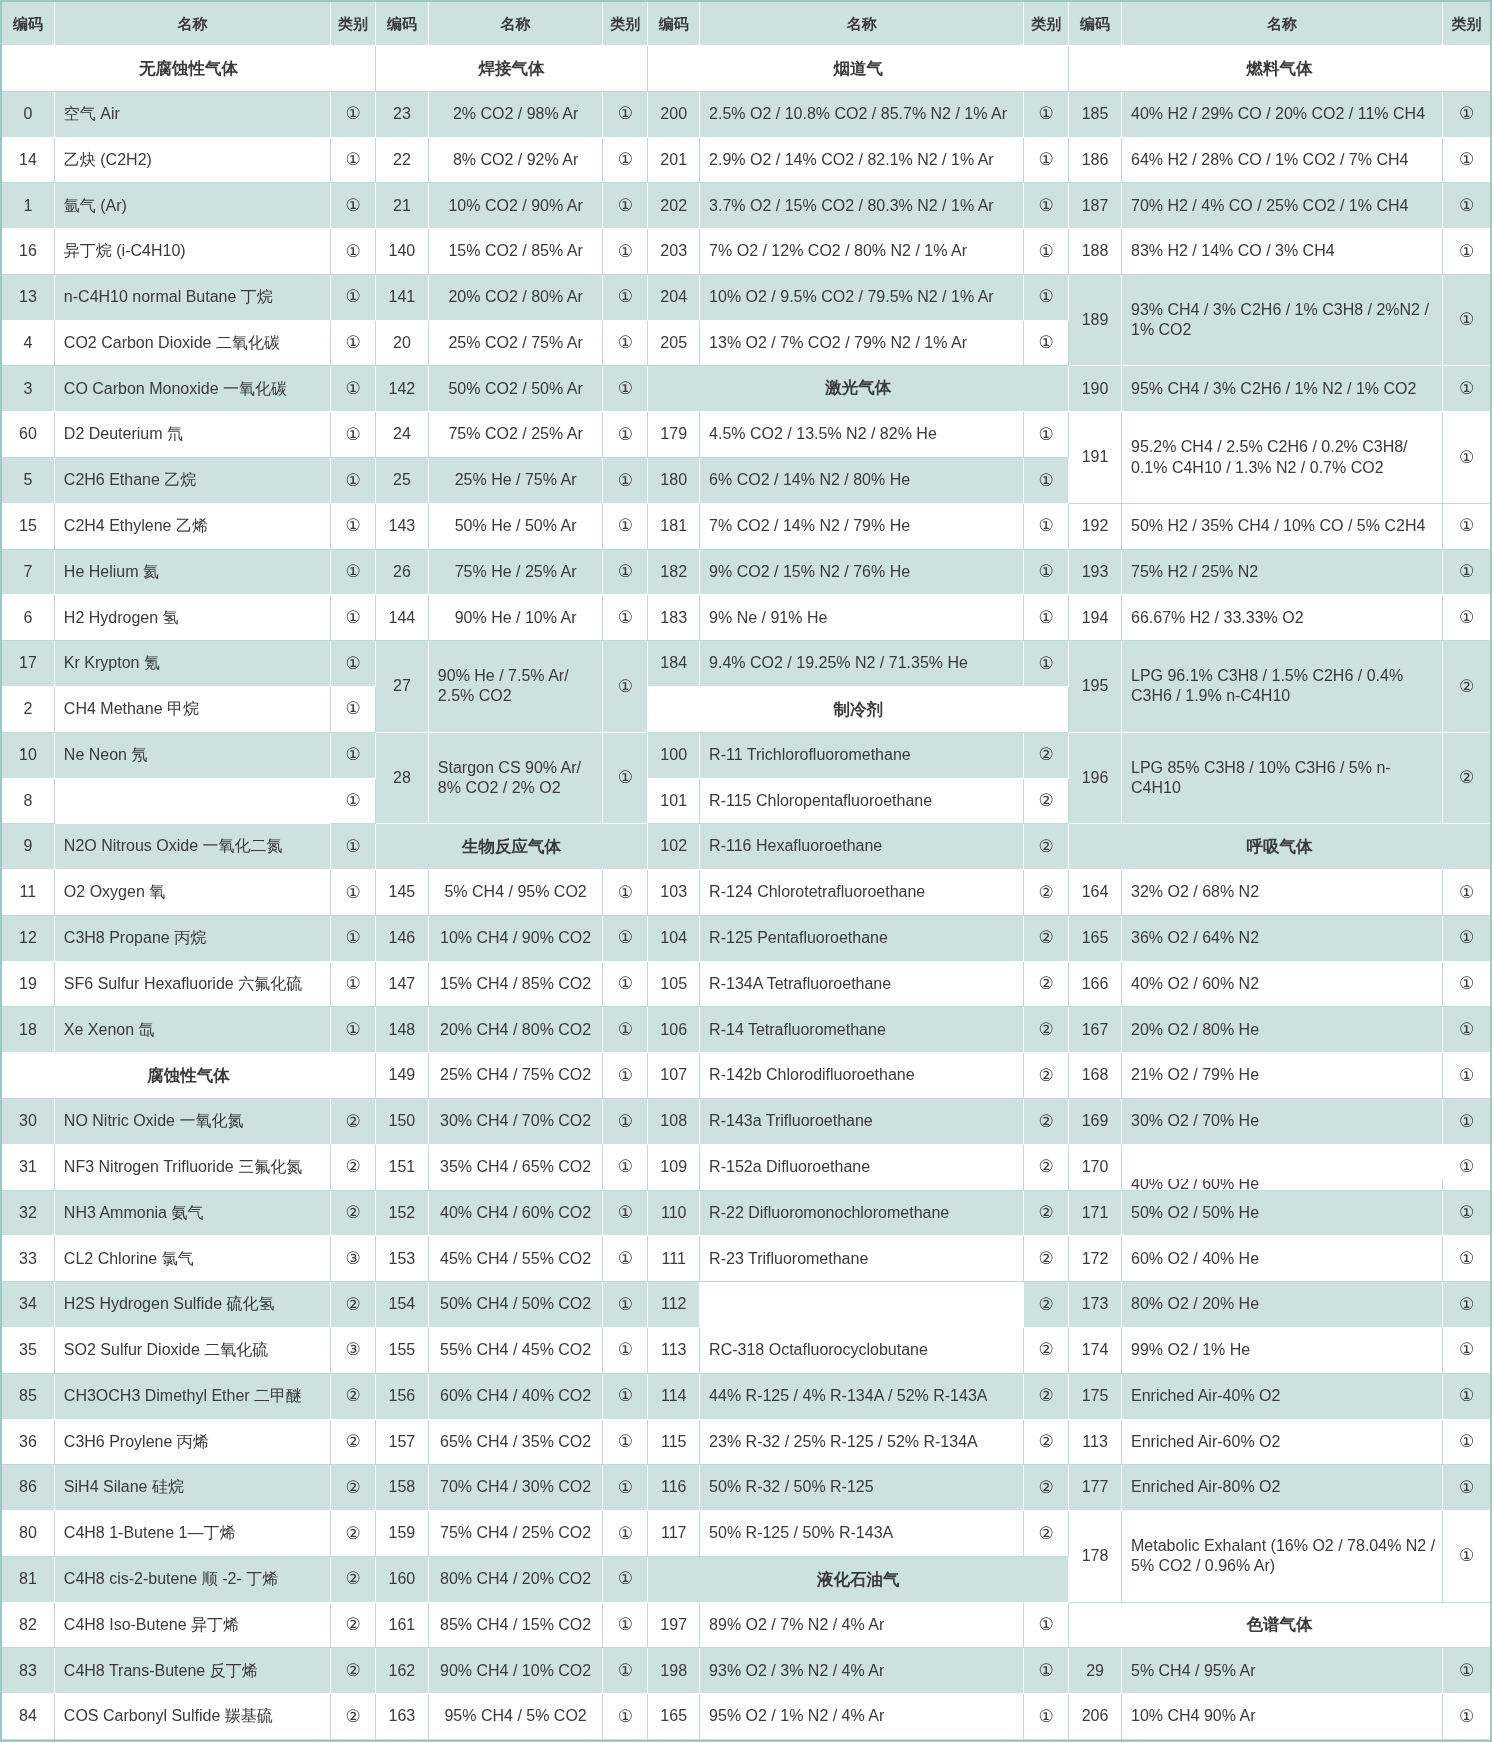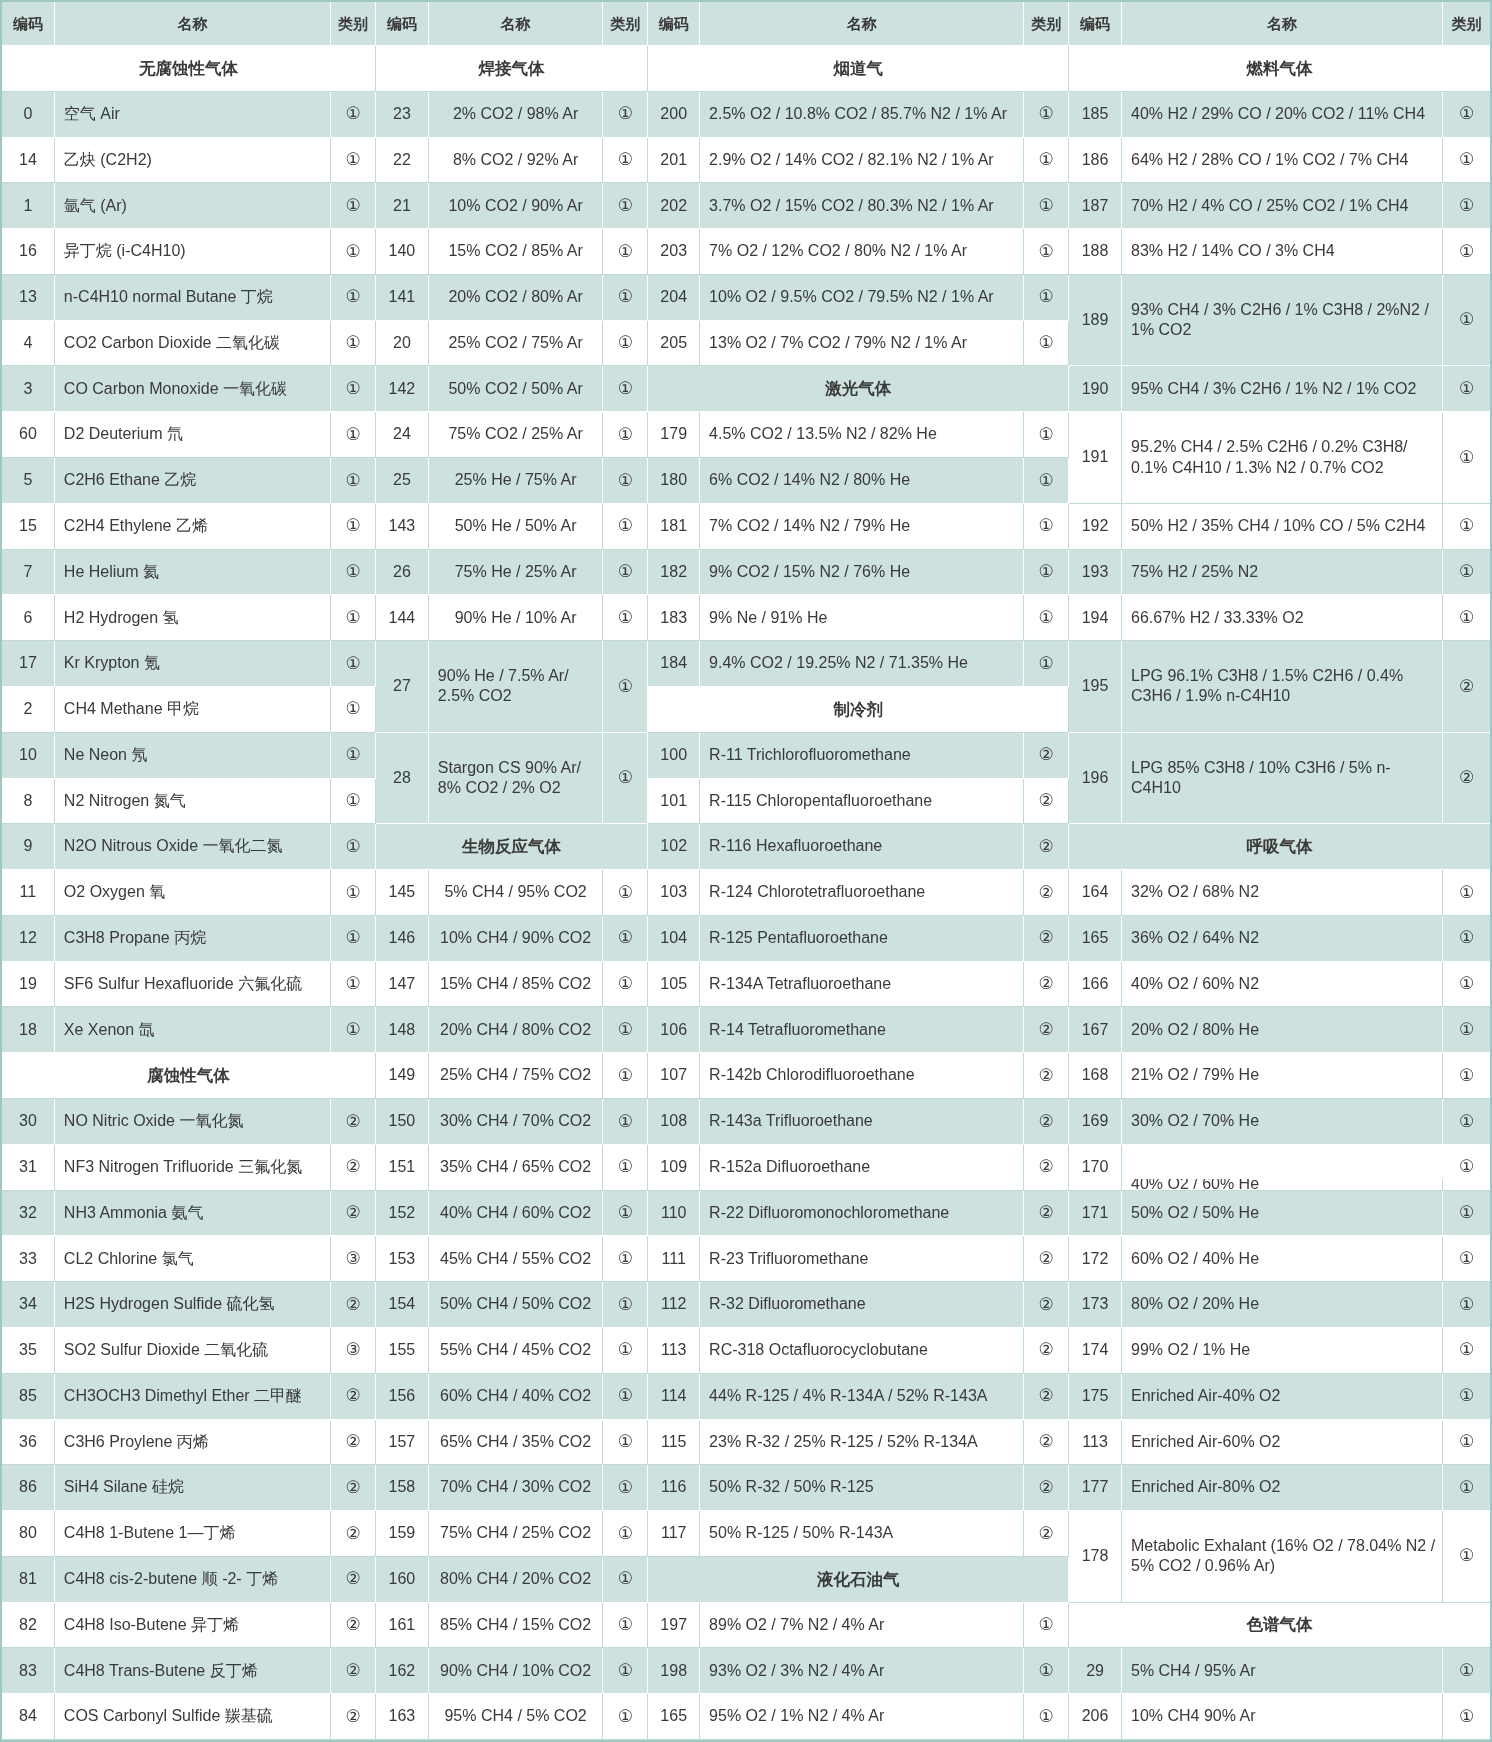--- a/index.html
+++ b/index.html
@@ -87,21 +87,20 @@
     <div class="cell teal" style="grid-area: 15 / 1;">17</div>
     <div class="cell teal name-left" style="grid-area: 15 / 2;">Kr Krypton 氪</div>
     <div class="cell teal cat" style="grid-area: 15 / 3;">①</div>
     <div class="cell white" style="grid-area: 16 / 1;">2</div>
     <div class="cell white name-left" style="grid-area: 16 / 2;">CH4 Methane 甲烷</div>
     <div class="cell white cat" style="grid-area: 16 / 3;">①</div>
     <div class="cell teal" style="grid-area: 17 / 1;">10</div>
     <div class="cell teal name-left" style="grid-area: 17 / 2;">Ne Neon 氖</div>
     <div class="cell teal cat" style="grid-area: 17 / 3;">①</div>
     <div class="cell white" style="grid-area: 18 / 1;">8</div>
-    <div class="cell white name-left" style="grid-area: 18 / 2;">N2 Nitrogen 氮气</div>
     <div class="cell white cat" style="grid-area: 18 / 3;">①</div>
     <div class="cell teal" style="grid-area: 19 / 1;">9</div>
     <div class="cell teal name-left" style="grid-area: 19 / 2;">N2O Nitrous Oxide 一氧化二氮</div>
     <div class="cell teal cat" style="grid-area: 19 / 3;">①</div>
     <div class="cell white" style="grid-area: 20 / 1;">11</div>
     <div class="cell white name-left" style="grid-area: 20 / 2;">O2 Oxygen 氧</div>
     <div class="cell white cat" style="grid-area: 20 / 3;">①</div>
     <div class="cell teal" style="grid-area: 21 / 1;">12</div>
     <div class="cell teal name-left" style="grid-area: 21 / 2;">C3H8 Propane 丙烷</div>
     <div class="cell teal cat" style="grid-area: 21 / 3;">①</div>
@@ -267,21 +266,21 @@
     <div class="cell teal cat" style="grid-area: 5 / 9;">①</div>
     <div class="cell white" style="grid-area: 6 / 7;">203</div>
     <div class="cell white name-left" style="grid-area: 6 / 8;">7% O2 / 12% CO2 / 80% N2 / 1% Ar</div>
     <div class="cell white cat" style="grid-area: 6 / 9;">①</div>
     <div class="cell teal" style="grid-area: 7 / 7;">204</div>
     <div class="cell teal name-left" style="grid-area: 7 / 8;">10% O2 / 9.5% CO2 / 79.5% N2 / 1% Ar</div>
     <div class="cell teal cat" style="grid-area: 7 / 9;">①</div>
     <div class="cell white" style="grid-area: 8 / 7;">205</div>
     <div class="cell white name-left" style="grid-area: 8 / 8;">13% O2 / 7% CO2 / 79% N2 / 1% Ar</div>
     <div class="cell white cat" style="grid-area: 8 / 9;">①</div>
-    <div class="cell section teal" style="grid-area: 9 / 7 / auto / span 3;">激光气体</div>
+    <div class="cell section teal" style="grid-area: 9 / 7 / auto / span 3; font-family: Liberation Mono, monospace;">激光气体</div>
     <div class="cell white" style="grid-area: 10 / 7;">179</div>
     <div class="cell white name-left" style="grid-area: 10 / 8;">4.5% CO2 / 13.5% N2 / 82% He</div>
     <div class="cell white cat" style="grid-area: 10 / 9;">①</div>
     <div class="cell teal" style="grid-area: 11 / 7;">180</div>
     <div class="cell teal name-left" style="grid-area: 11 / 8;">6% CO2 / 14% N2 / 80% He</div>
     <div class="cell teal cat" style="grid-area: 11 / 9;">①</div>
     <div class="cell white" style="grid-area: 12 / 7;">181</div>
     <div class="cell white name-left" style="grid-area: 12 / 8;">7% CO2 / 14% N2 / 79% He</div>
     <div class="cell white cat" style="grid-area: 12 / 9;">①</div>
     <div class="cell teal" style="grid-area: 13 / 7;">182</div>
@@ -324,21 +323,20 @@
     <div class="cell white" style="grid-area: 26 / 7;">109</div>
     <div class="cell white name-left" style="grid-area: 26 / 8;">R-152a Difluoroethane</div>
     <div class="cell white cat" style="grid-area: 26 / 9;">②</div>
     <div class="cell teal" style="grid-area: 27 / 7;">110</div>
     <div class="cell teal name-left" style="grid-area: 27 / 8;">R-22 Difluoromonochloromethane</div>
     <div class="cell teal cat" style="grid-area: 27 / 9;">②</div>
     <div class="cell white" style="grid-area: 28 / 7;">111</div>
     <div class="cell white name-left" style="grid-area: 28 / 8;">R-23 Trifluoromethane</div>
     <div class="cell white cat" style="grid-area: 28 / 9;">②</div>
     <div class="cell teal" style="grid-area: 29 / 7;">112</div>
-    <div class="cell teal name-left" style="grid-area: 29 / 8;">R-32 Difluoromethane</div>
     <div class="cell teal cat" style="grid-area: 29 / 9;">②</div>
     <div class="cell white" style="grid-area: 30 / 7;">113</div>
     <div class="cell white name-left" style="grid-area: 30 / 8;">RC-318 Octafluorocyclobutane</div>
     <div class="cell white cat" style="grid-area: 30 / 9;">②</div>
     <div class="cell teal" style="grid-area: 31 / 7;">114</div>
     <div class="cell teal name-left" style="grid-area: 31 / 8;">44% R-125 / 4% R-134A / 52% R-143A</div>
     <div class="cell teal cat" style="grid-area: 31 / 9;">②</div>
     <div class="cell white" style="grid-area: 32 / 7;">115</div>
     <div class="cell white name-left" style="grid-area: 32 / 8;">23% R-32 / 25% R-125 / 52% R-134A</div>
     <div class="cell white cat" style="grid-area: 32 / 9;">②</div>

